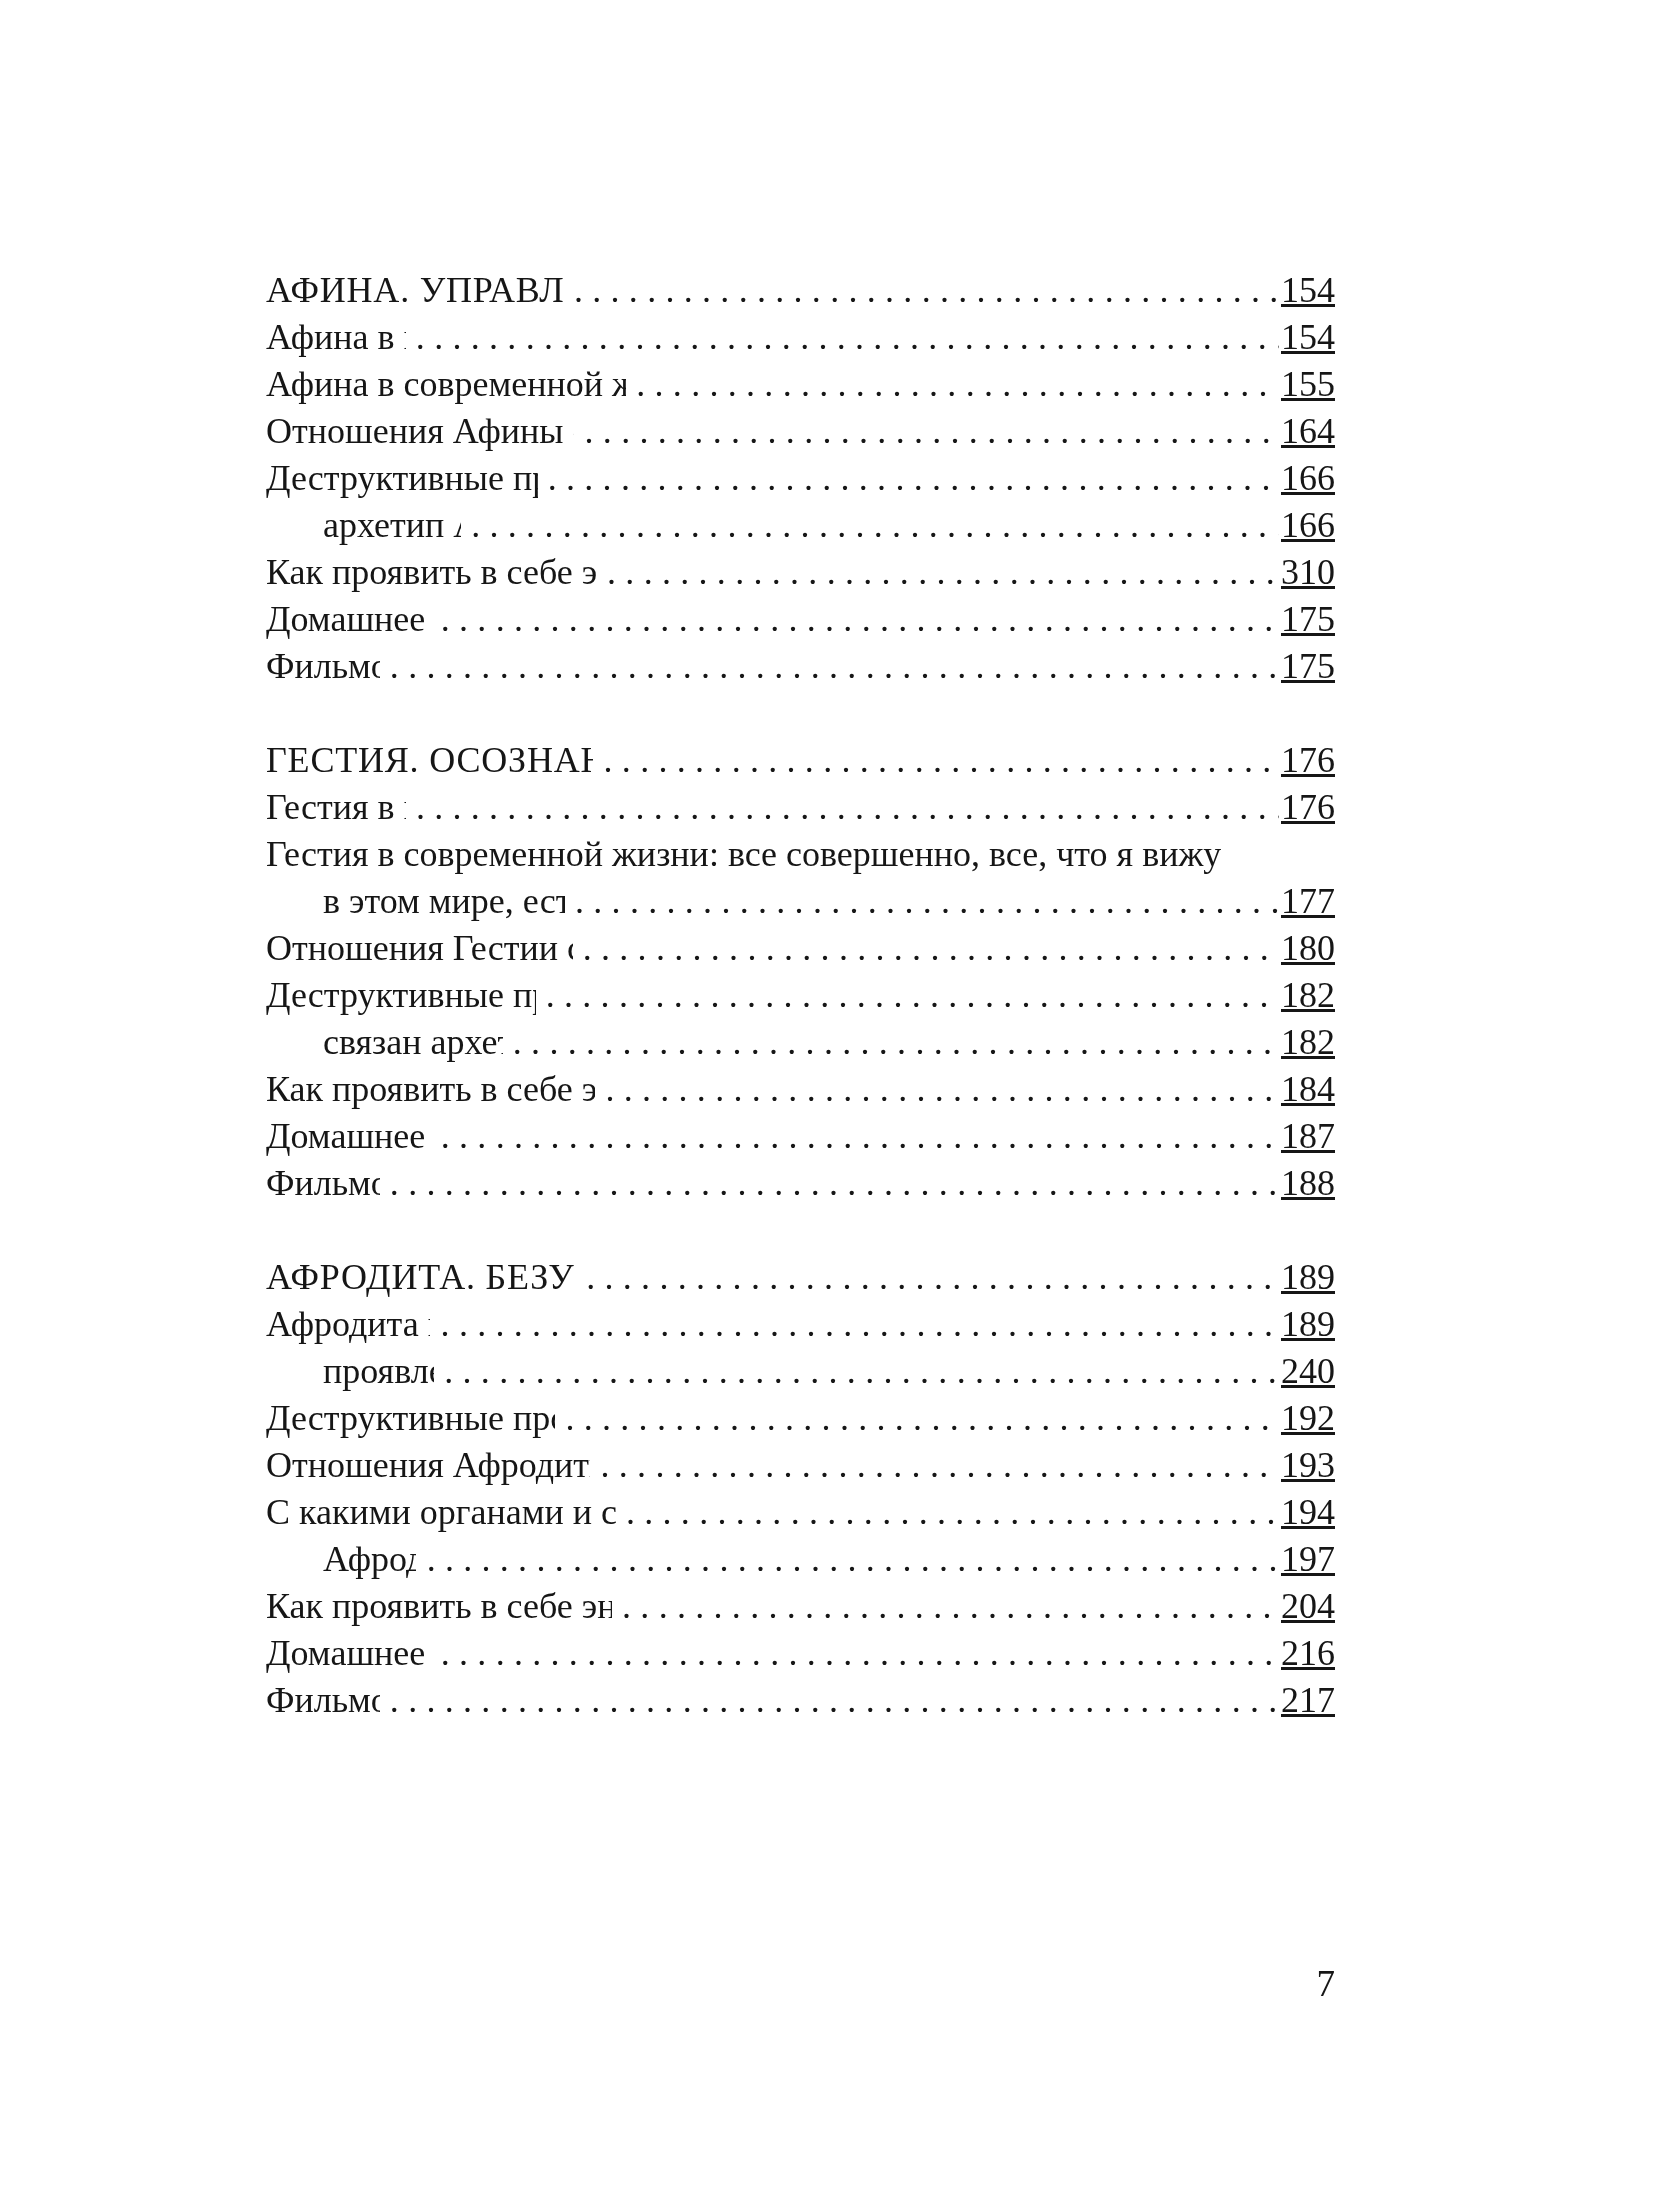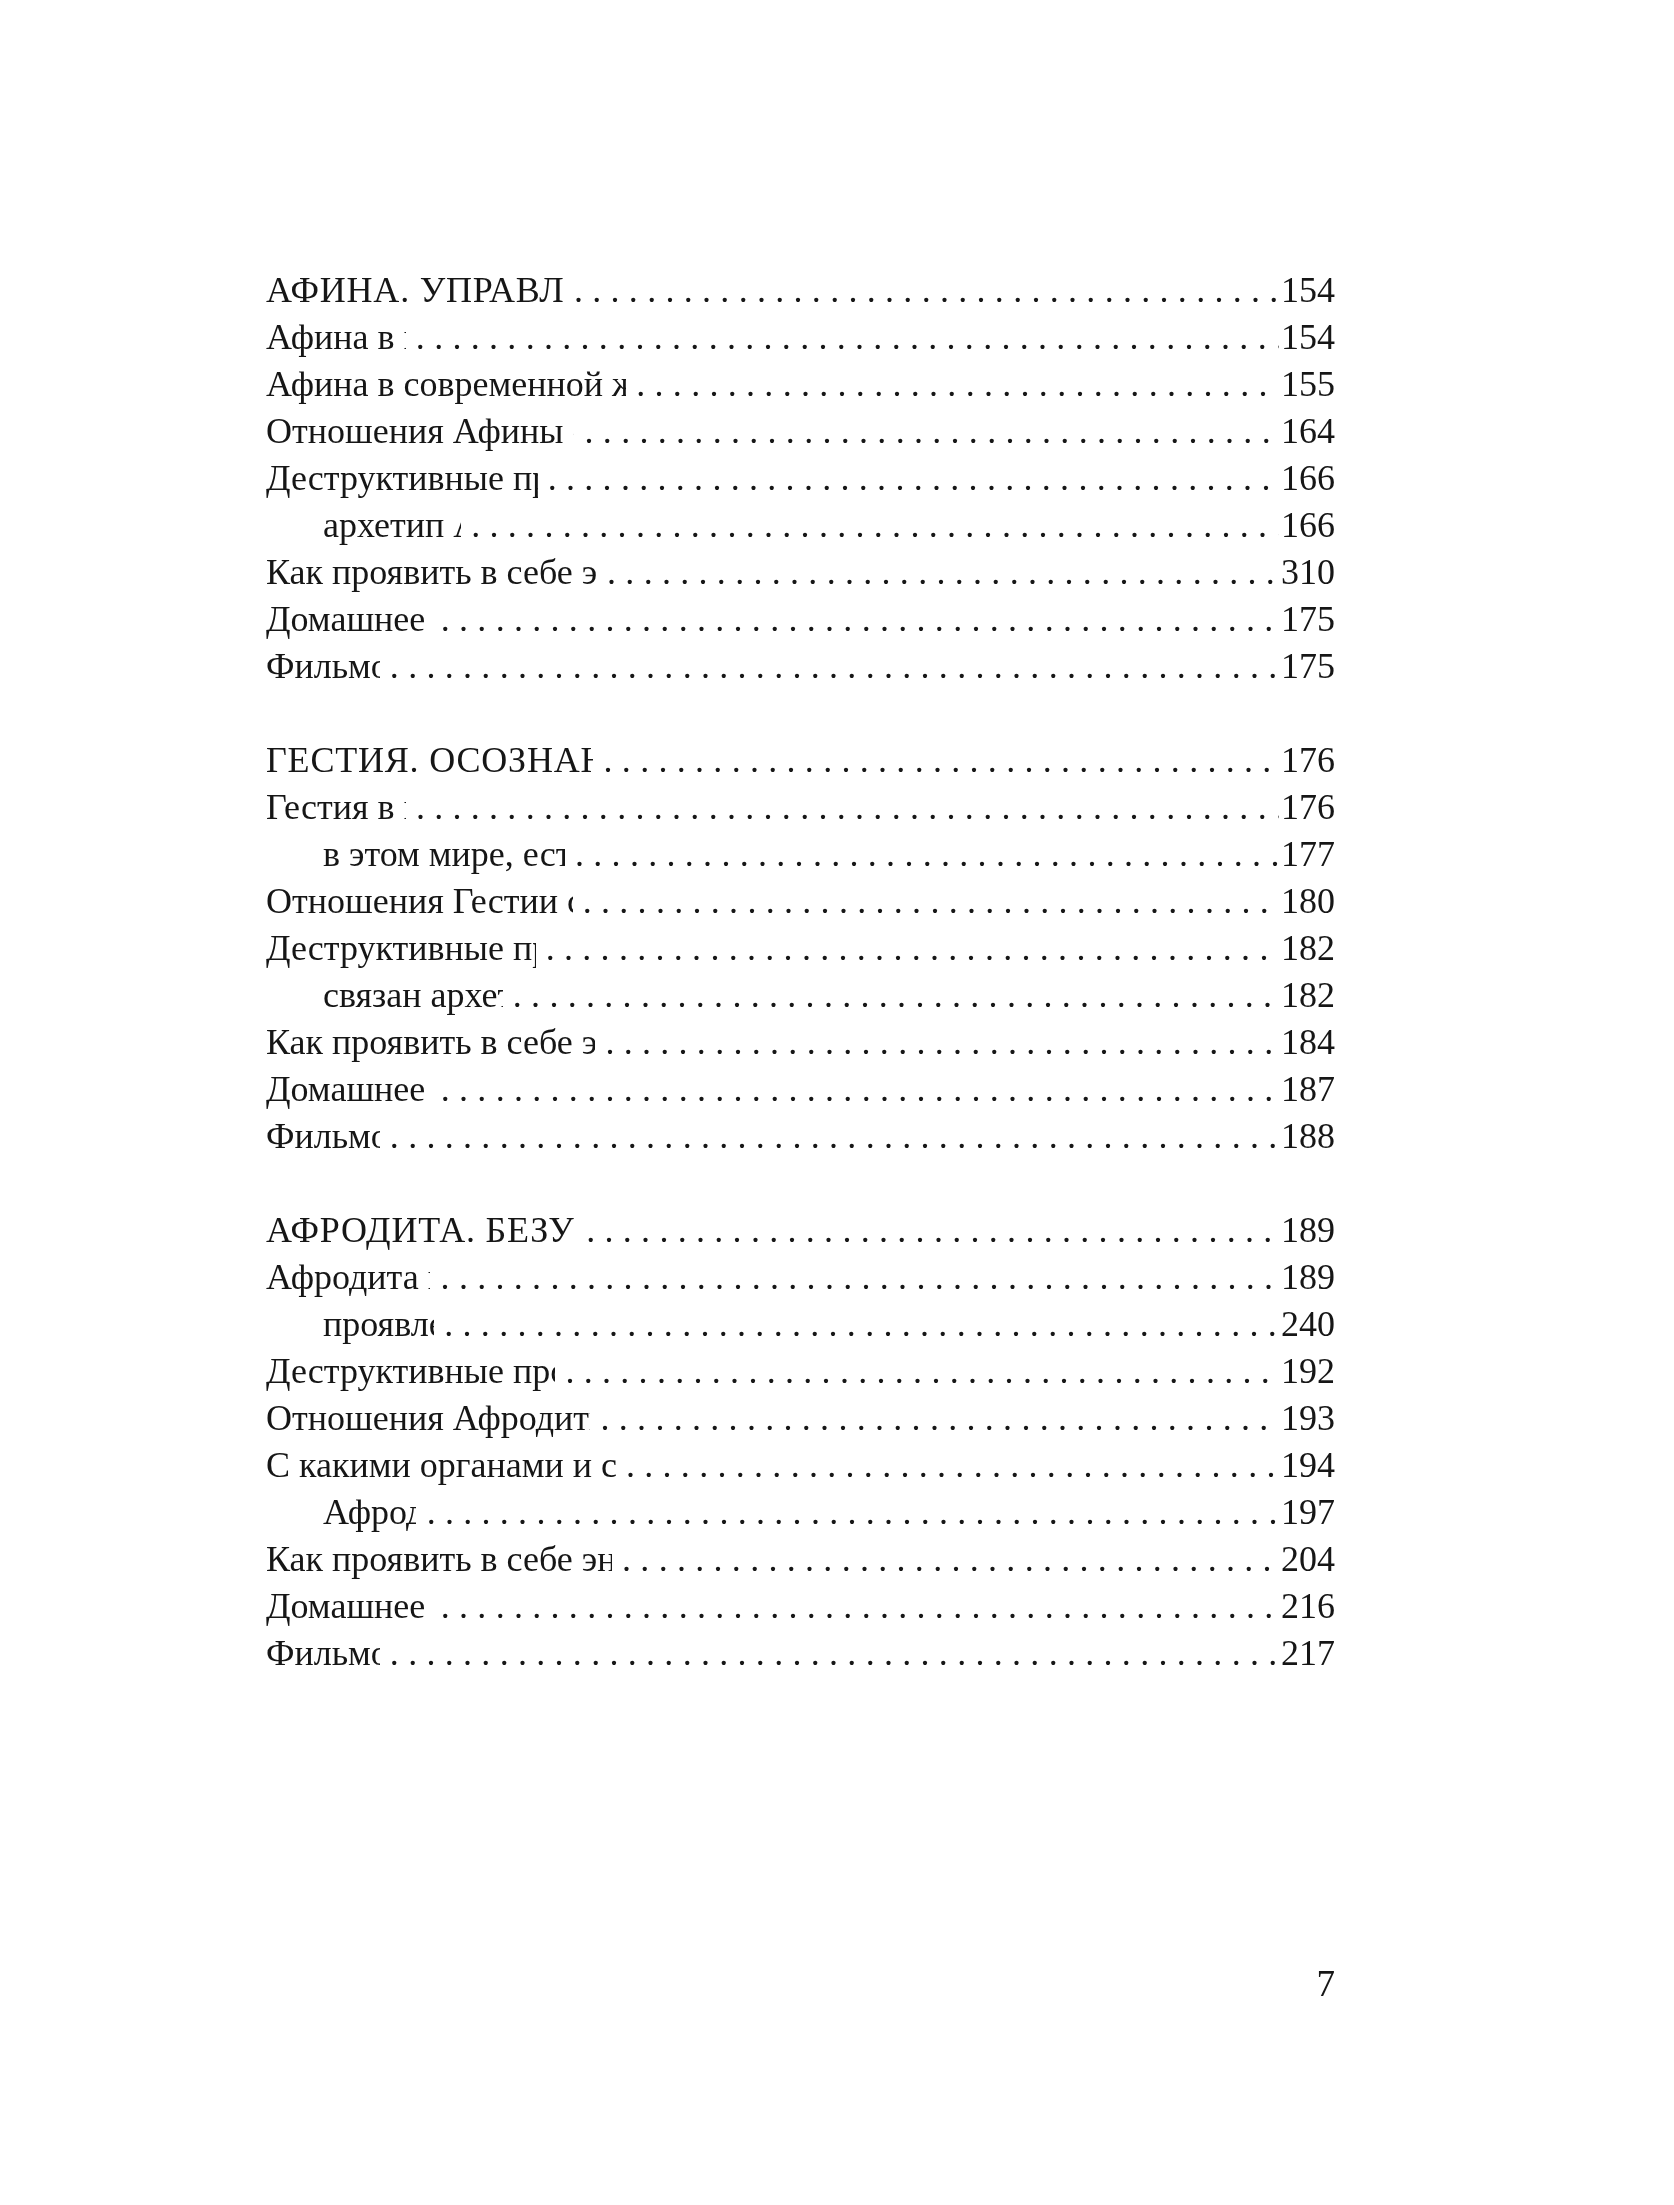--- a/index.html
+++ b/index.html
@@ -50,20 +50,21 @@
     letter-spacing: 9.3px;
     margin-left: 10.2px;
   }
   .dots::after {
     content: "................................................................................";
   }
 
   .num {
     flex: 0 0 auto;
     margin-left: 1.7px;
+    text-decoration: underline;
   }
 
   .folio {
     position: absolute;
     top: 1965px;
     right: 339px;
     font-size: 37px;
     line-height: 37px;
   }
 </style>
@@ -124,20 +125,23 @@
           <span class="title">ГЕСТИЯ. ОСОЗНАННОСТЬ И ПРИНЯТИЕ</span>
           <span class="dots"></span>
           <span class="num">176</span>
         </div>
         <div class="row">
           <span class="text">Гестия в мифах</span>
           <span class="dots"></span>
           <span class="num">176</span>
         </div>
         <div class="row">
+          <span class="text">Гестия в современной жизни: все совершенно, все, что я вижу</span>
+        </div>
+        <div class="row">
           <span class="text cont-indent">в этом мире, есть мое отражение</span>
           <span class="dots"></span>
           <span class="num">177</span>
         </div>
         <div class="row">
           <span class="text">Отношения Гестии с другими архетипами</span>
           <span class="dots"></span>
           <span class="num">180</span>
         </div>
         <div class="row">

